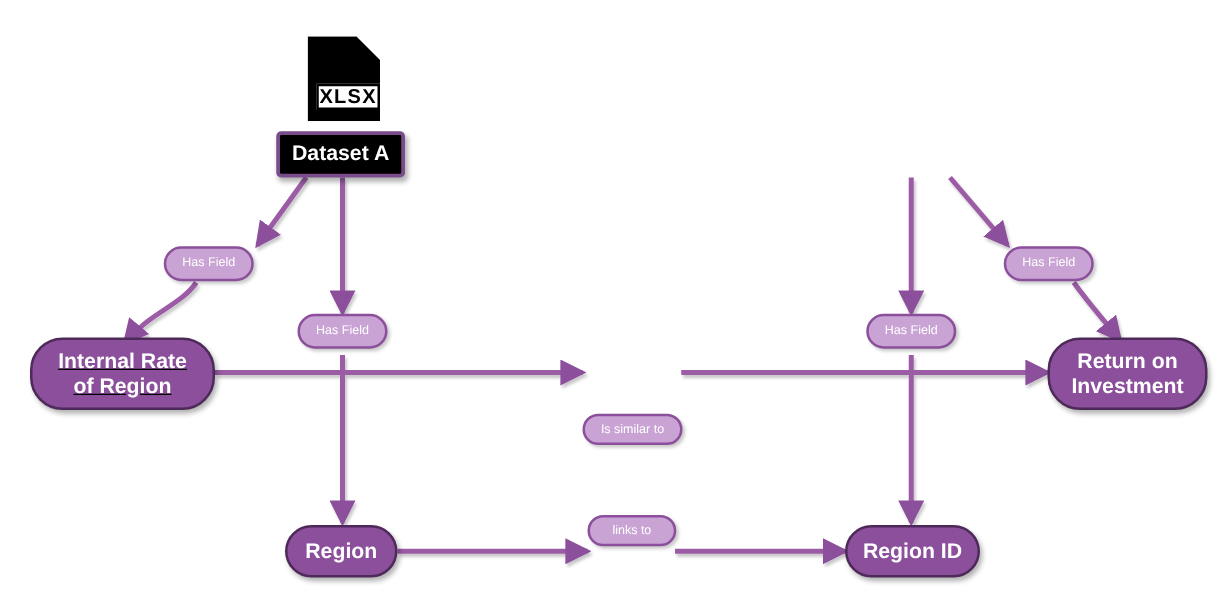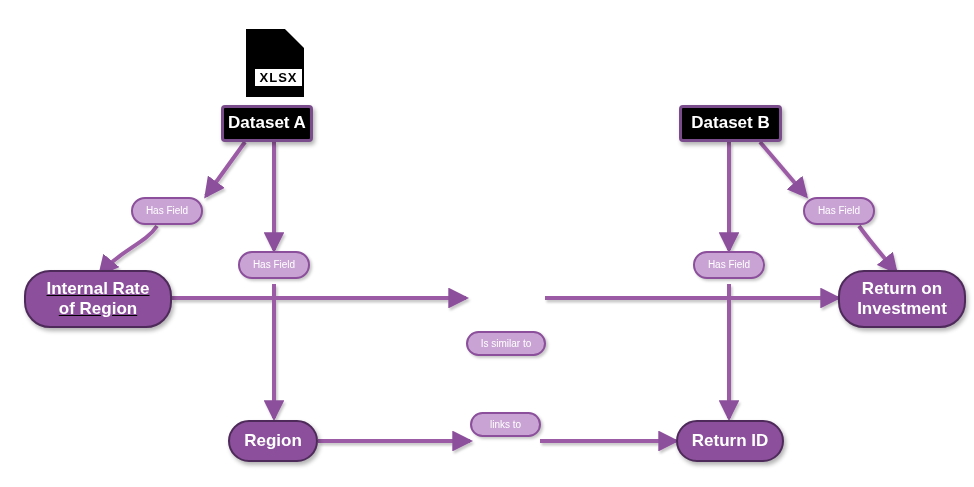--- a/index.html
+++ b/index.html
@@ -60,21 +60,21 @@
     height: 21px;
     background: #ffffff;
     border: 2px solid #000000;
     box-sizing: border-box;
     display: flex;
     align-items: center;
     justify-content: center;
   }
   .file-icon .ext-text {
     font-family: "Liberation Sans", sans-serif;
-    font-size: 13px;
+    font-size: 16px;
     font-weight: bold;
     letter-spacing: 1px;
     color: #000000;
     line-height: 1;
   }
 
   
   .dataset-node {
     position: absolute;
     background: #000000;
@@ -178,48 +178,45 @@
 
   <div class="file-icon" style="left:246px; top:29px;">
     <div class="doc-body"></div>
     <div class="fold"></div>
     <div class="ext-box">
       <span class="ext-text">XLSX</span>
     </div>
   </div>
 
 
-  <div class="dataset-node" style="left:221px; top:105px; width:92px; height:37px;">
+  <div class="dataset-node" style="left:221px; top:105px; width:103px; height:37px;">
     <span class="node-label">Dataset A</span>
   </div>
 
-  <div class="dataset-node" style="left:679px; top:105px; width:103px; height:37px;">
-    <span class="node-label">Dataset B</span>
-  </div>
 
   <div class="field-node" style="left:24px; top:270px; width:148px; height:58px;text-decoration:underline;">
     <span class="node-label">
       <span>Internal Rate</span><br>
       <span>of Region</span>
     </span>
   </div>
 
   <div class="field-node" style="left:838px; top:270px; width:128px; height:58px;">
     <span class="node-label">
       <span>Return on</span><br>
       <span>Investment</span>
     </span>
   </div>
 
   <div class="field-node" style="left:228px; top:420px; width:90px; height:42px;">
     <span class="node-label">Region</span>
   </div>
 
   <div class="field-node" style="left:676px; top:420px; width:108px; height:42px;">
-    <span class="node-label">Return ID</span>
+    <span class="node-label">Region ID</span>
   </div>
 
   <div class="edge-label" style="left:131px; top:197px; width:72px; height:28px;">
     <span class="edge-label-text">Has Field</span>
   </div>
 
   <div class="edge-label" style="left:238px; top:251px; width:72px; height:28px;">
     <span class="edge-label-text">Has Field</span>
   </div>
 

